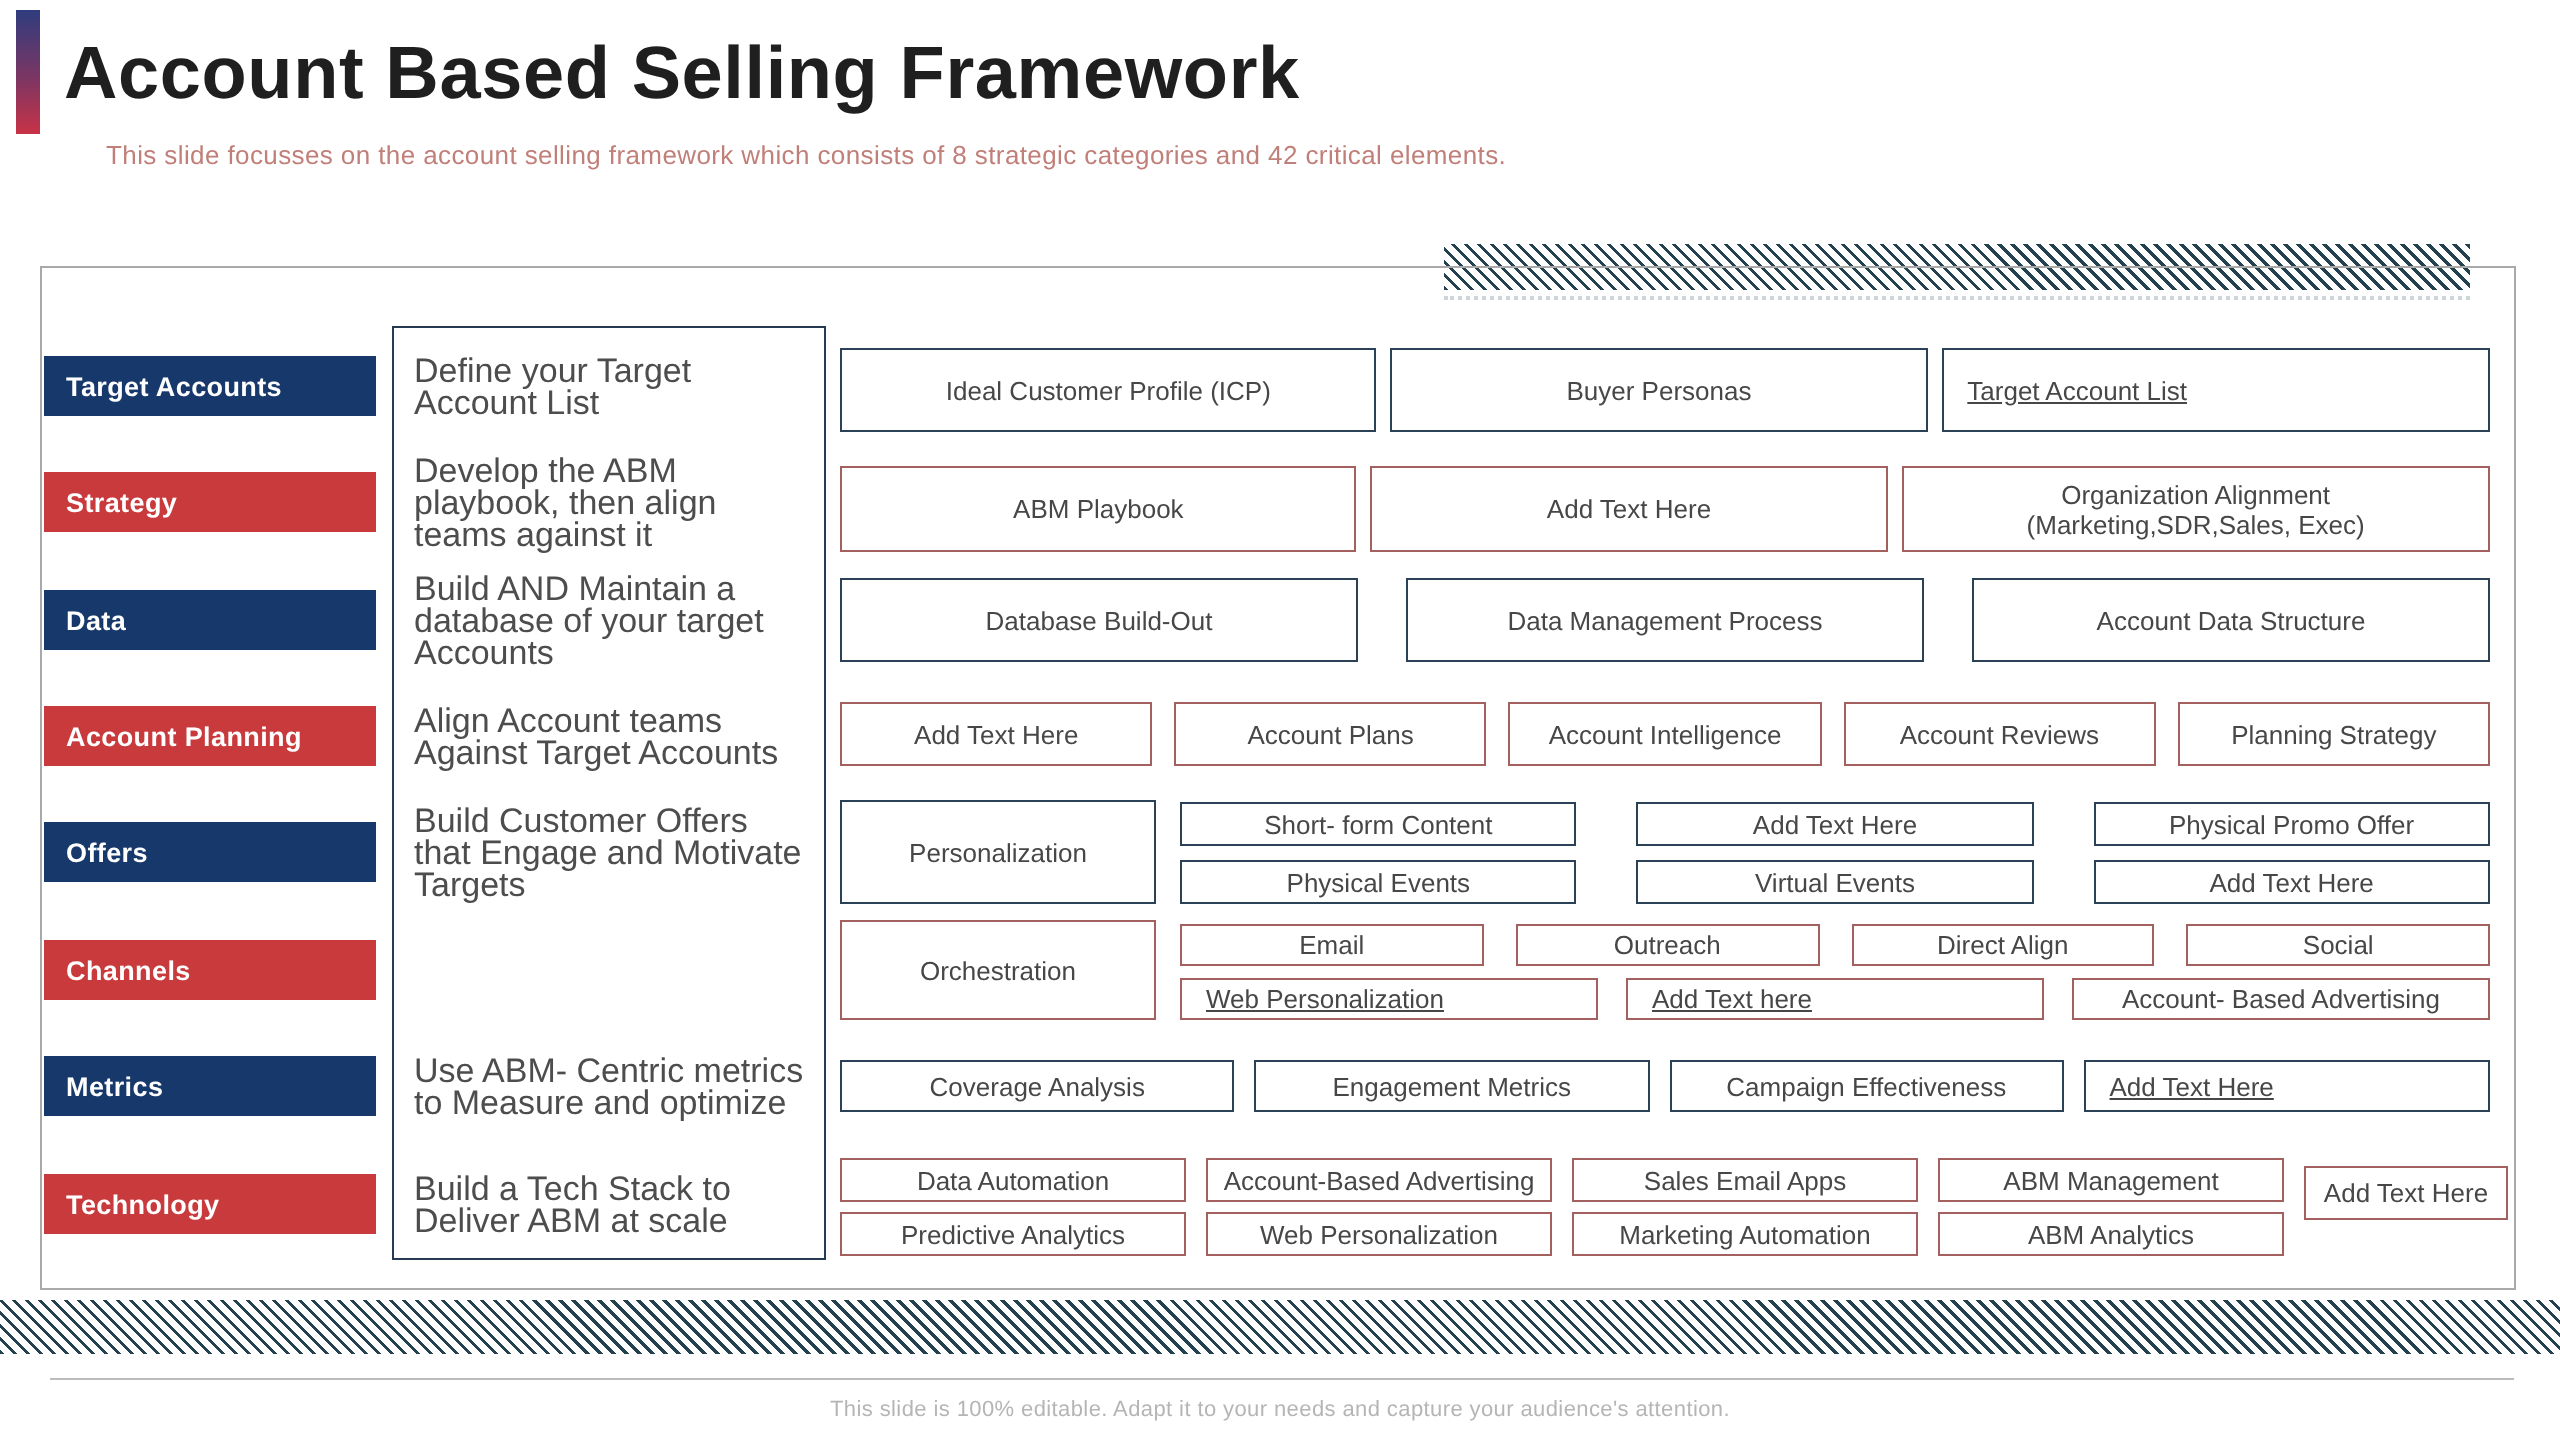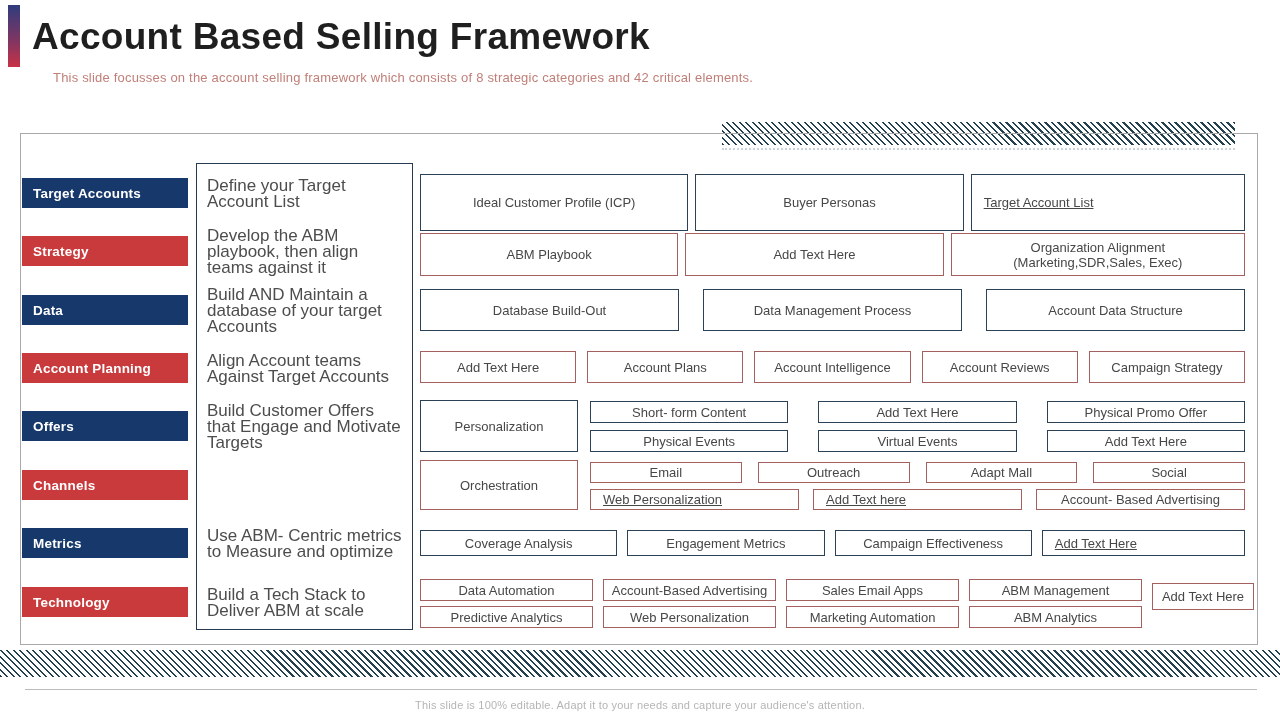--- a/index.html
+++ b/index.html
@@ -95,21 +95,21 @@
   <div class="desc-panel">
     <div class="desc" style="top:1px">Define your Target Account List</div>
     <div class="desc" style="top:59px">Develop the ABM playbook, then align teams against it</div>
     <div class="desc" style="top:118px">Build AND Maintain a database of your target Accounts</div>
     <div class="desc" style="top:176px">Align Account teams Against Target Accounts</div>
     <div class="desc" style="top:234px">Build Customer Offers that Engage and Motivate Targets</div>
     <div class="desc" style="top:351px">Use ABM- Centric metrics to Measure and optimize</div>
     <div class="desc" style="top:410px">Build a Tech Stack to Deliver ABM at scale</div>
   </div>
 
-  <div class="row" style="left:420px; top:174px; width:825px; height:57px; gap:7px">
+  <div class="row" style="left:420px; top:174px; width:825px; height:42px; gap:7px">
     <div class="box b">Ideal Customer Profile (ICP)</div>
     <div class="box b">Buyer Personas</div>
     <div class="box b left">Target Account List</div>
   </div>
 
   <div class="row" style="left:420px; top:233px; width:825px; height:43px; gap:7px">
     <div class="box r">ABM Playbook</div>
     <div class="box r">Add Text Here</div>
     <div class="box r" style="padding:0 24px">Organization Alignment (Marketing,SDR,Sales, Exec)</div>
   </div>
@@ -118,38 +118,38 @@
     <div class="box b">Database Build-Out</div>
     <div class="box b">Data Management Process</div>
     <div class="box b">Account Data Structure</div>
   </div>
 
   <div class="row" style="left:420px; top:351px; width:825px; height:32px; gap:11px">
     <div class="box r">Add Text Here</div>
     <div class="box r">Account Plans</div>
     <div class="box r">Account Intelligence</div>
     <div class="box r">Account Reviews</div>
-    <div class="box r">Campaign Strategy</div>
+    <div class="box r">Planning Strategy</div>
   </div>
 
   <div class="box b lead-box" style="top:400px; height:52px">Personalization</div>
   <div class="grid3" style="top:401px; column-gap:30px; row-gap:7px; grid-template-rows:22px 22px">
     <div class="box b">Short- form Content</div>
     <div class="box b">Add Text Here</div>
     <div class="box b">Physical Promo Offer</div>
     <div class="box b">Physical Events</div>
     <div class="box b">Virtual Events</div>
     <div class="box b">Add Text Here</div>
   </div>
 
   <div class="box r lead-box" style="top:460px; height:50px">Orchestration</div>
   <div class="grid4" style="top:462px; column-gap:16px; grid-template-rows:21px">
     <div class="box r">Email</div>
     <div class="box r">Outreach</div>
-    <div class="box r">Adapt Mall</div>
+    <div class="box r">Direct Align</div>
     <div class="box r">Social</div>
   </div>
   <div class="grid3" style="top:489px; column-gap:14px; grid-template-rows:21px">
     <div class="box r left">Web Personalization</div>
     <div class="box r left">Add Text here</div>
     <div class="box r">Account- Based Advertising</div>
   </div>
 
   <div class="row" style="left:420px; top:530px; width:825px; height:26px; gap:10px">
     <div class="box b">Coverage Analysis</div>

